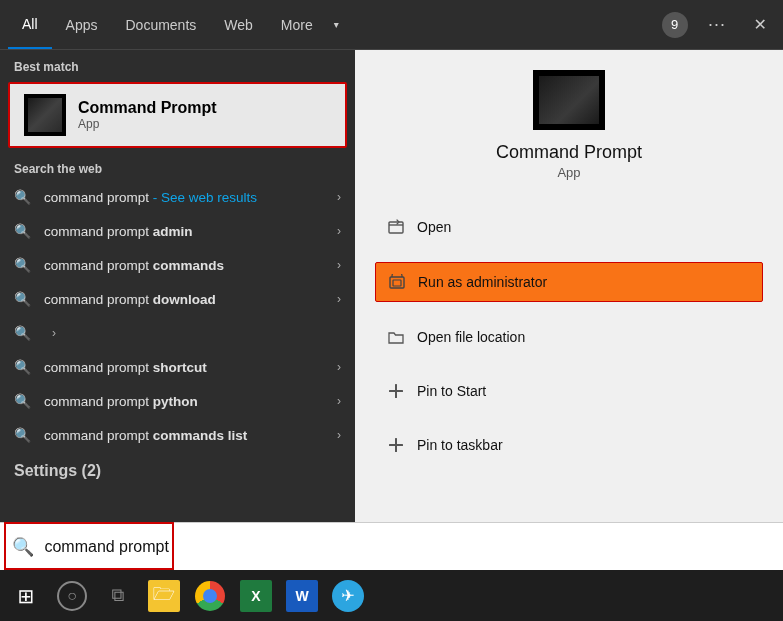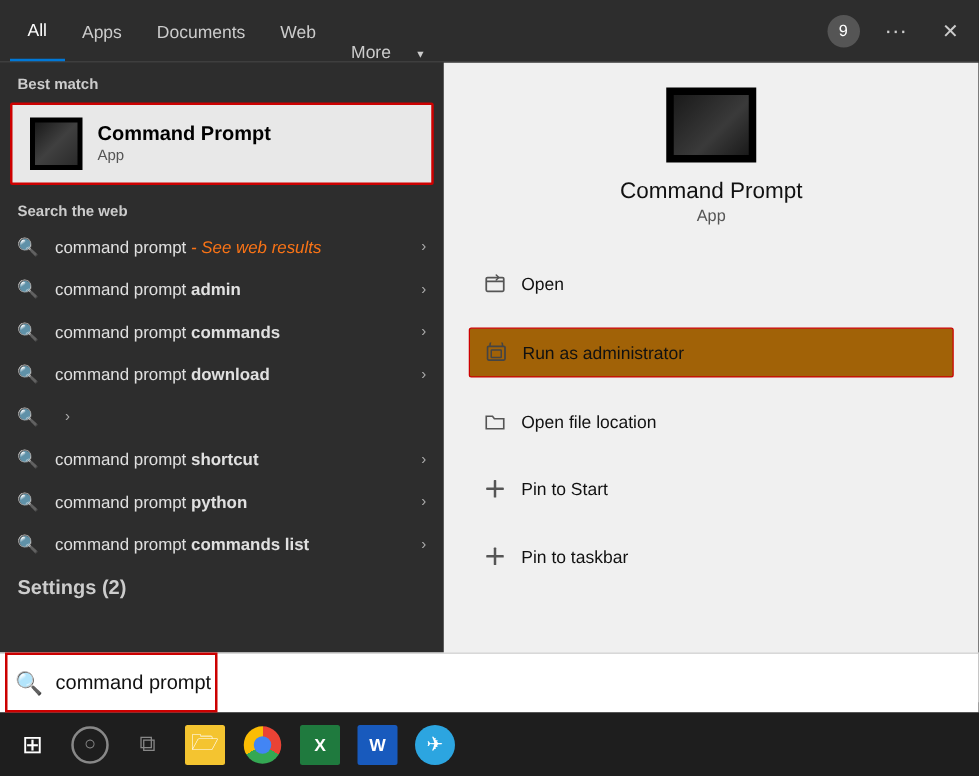--- a/index.html
+++ b/index.html
@@ -40,21 +40,21 @@
       cursor: pointer;
       position: relative;
     }
     .nav-tab.active {
       color: #fff;
       border-bottom: 2px solid #0078d7;
     }
 
     .more-tab {
       display: flex;
-      align-items: flex-end;
+      align-items: center;
       gap: 21px;
     }
     .chevron-down {
       font-size: 10px;
       color: #ccc;
     }
 
     .nav-right {
       margin-left: auto;
       display: flex;
@@ -249,21 +249,21 @@
     .action-item {
       display: flex;
       align-items: center;
       padding: 8px 10px;
       cursor: pointer;
       color: #111;
       font-size: 14px;
       border-radius: 2px;
     }
     .action-item.highlighted {
-      background: #a16207;
+      background: #f97316;
       border: 1.5px solid #cc0000;
     }
     .action-icon {
       width: 22px;
       height: 22px;
       margin-right: 10px;
       flex-shrink: 0;
       display: flex;
       align-items: center;
       justify-content: center;
@@ -406,21 +406,21 @@
         <div class="best-match-text">
           <span class="best-match-name">Command Prompt</span>
           <span class="best-match-type">App</span>
         </div>
       </div>
 
       <div class="search-web-label">Search the web</div>
 
       <div class="suggestion-item">
         <div class="search-icon-small">🔍</div>
-        <span class="suggestion-text">command prompt<span style="font-style:italic;color:#f97316"> - See web results</span></span>
+        <span class="suggestion-text">command prompt<span style="color:#0ea5e9"> - See web results</span></span>
         <span class="suggestion-chevron">›</span>
       </div>
 
       <div class="suggestion-item">
         <div class="search-icon-small">🔍</div>
         <span class="suggestion-text">command prompt <strong>admin</strong></span>
         <span class="suggestion-chevron">›</span>
       </div>
 
       <div class="suggestion-item">

